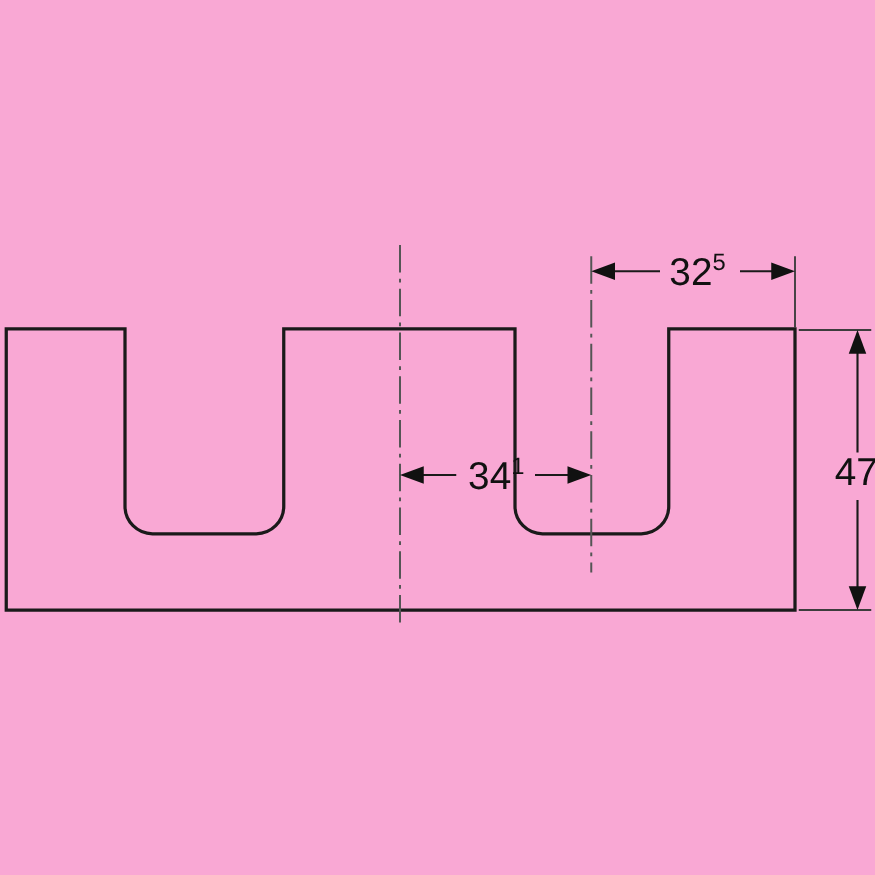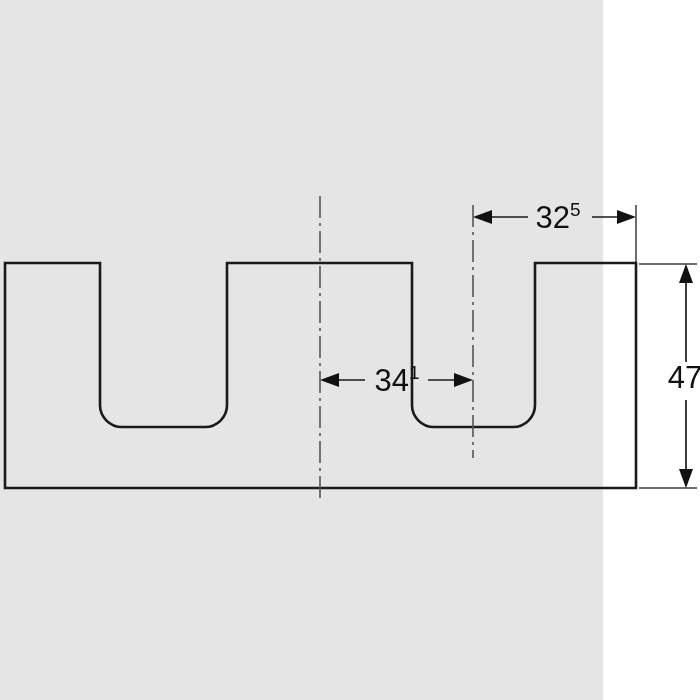--- a/index.html
+++ b/index.html
@@ -8,23 +8,23 @@
     background: #ffffff;
   }
   body {
     width: 700px;
     height: 700px;
     font-family: "Liberation Sans", sans-serif;
     overflow: hidden;
   }
   #drawing-canvas {
     position: relative;
-    width: 603px;
+    width: 700px;
     height: 700px;
-    background: #e5e5e5;
+    background: #f9a8d4;
   }
   svg.tech-drawing {
     display: block;
     width: 700px;
     height: 700px;
   }
   .outline {
     fill: none;
     stroke: #1a1a1a;
     stroke-width: 2.6;

